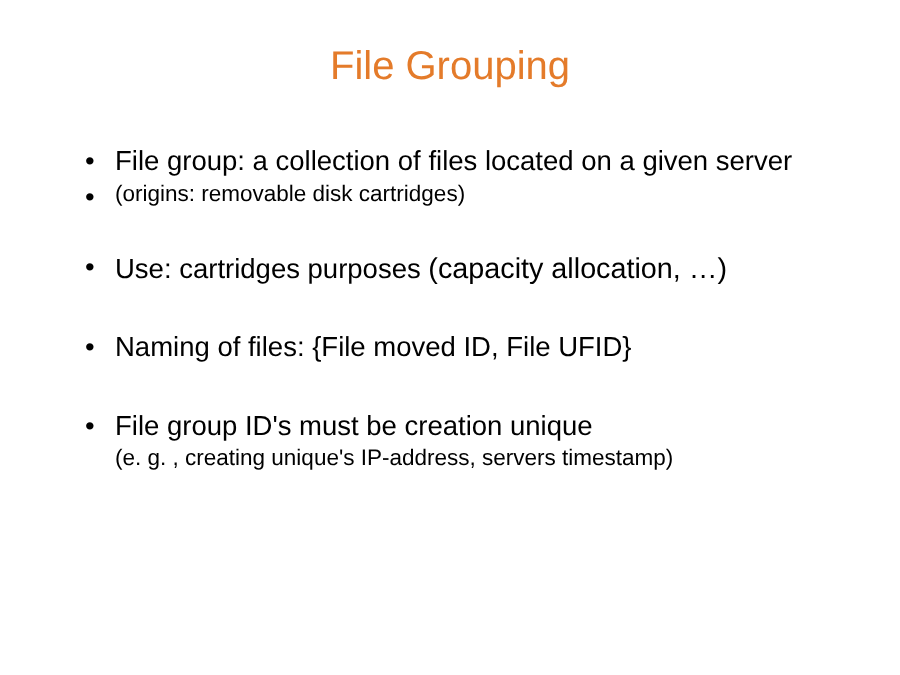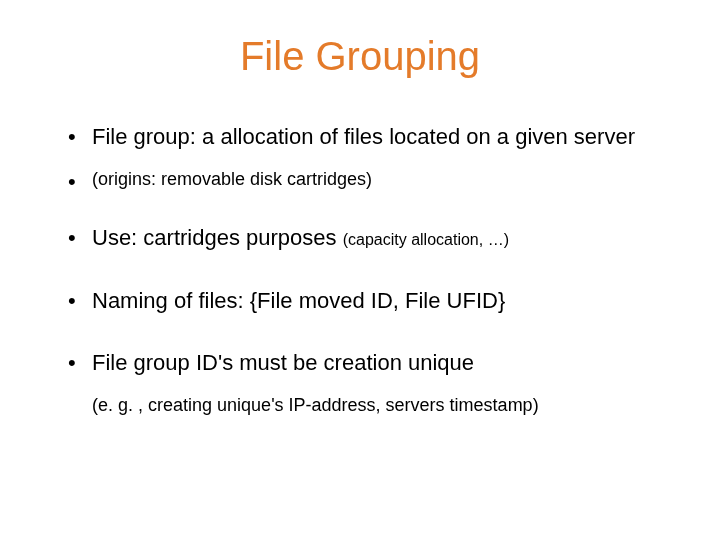--- a/index.html
+++ b/index.html
@@ -12,21 +12,21 @@
     color: #000000;
   }
   .slide {
     box-sizing: border-box;
     width: 720px;
     height: 540px;
     padding: 20px 40px 20px 40px;
   }
   .title {
     text-align: center;
-    font-size: 40px;
+    font-size: 32px;
     color: #e47b2a;
     margin-top: 14px;
     margin-bottom: 44px;
     font-weight: normal;
   }
   ul.bullets {
     list-style: none;
     padding: 0;
     margin: 0 0 0 24px;
   }
@@ -45,44 +45,44 @@
     font-size: 22px;
     color: #000;
   }
   ul.bullets > li.spaced {
     margin-top: 34px;
   }
   .sub {
     display: block;
     font-size: 18px;
     line-height: 1.25;
-    margin-top: 16px;
+    margin-top: 0px;
   }
   .italic {
   }
 </style>
 </head>
 <body>
 
 <div class="slide">
 
   <div class="title">File Grouping</div>
 
   <ul class="bullets">
 
     <li>
-      <span class="italic">File group:</span><span> a allocation of files located on a given server</span>
+      <span class="italic">File group:</span><span> a collection of files located on a given server</span>
     </li>
 
     <li>
       <span class="sub">(origins: removable disk cartridges)</span>
     </li>
 
     <li class="spaced">
-      <span>Use: cartridges purposes </span><span style="font-size:16px;">(capacity allocation, …)</span>
+      <span>Use: cartridges purposes </span><span style="font-size:23px;">(capacity allocation, …)</span>
     </li>
 
     <li class="spaced">
       <span>Naming of files: {File moved ID, File UFID}</span>
     </li>
 
     <li class="spaced">
       <span>File group ID's must be creation unique</span>
       <span class="sub"><span>(e. g. , </span><span class="italic">creating unique</span><span>'s IP-address, servers timestamp)</span></span>
     </li>

